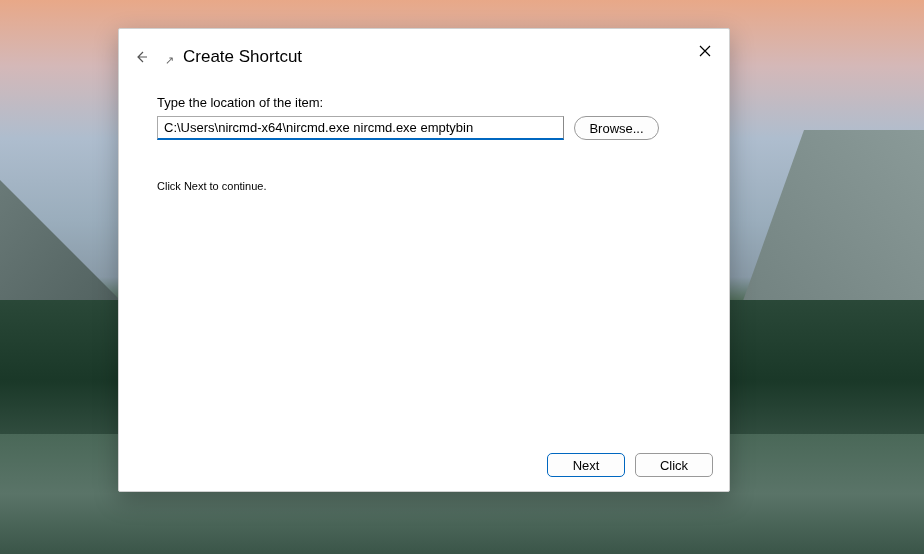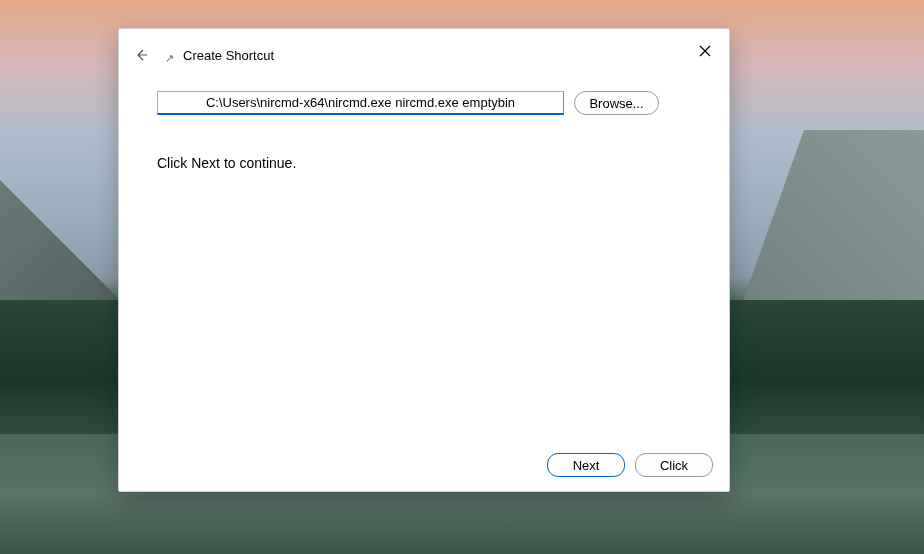--- a/index.html
+++ b/index.html
@@ -106,21 +106,21 @@
       height: 14px;
     }
     .header-icon {
       width: 6px;
       height: 6px;
       font-size: 11px;
       color: #666;
       margin-left: 2px;
     }
     .dialog-title {
-      font-size: 13px;
+      font-size: 17px;
       color: #000;
       margin-left: -2px;
     }
     .dialog-body {
       flex: 1;
       padding: 28px 38px 20px 38px;
     }
     .main-heading {
       font-size: 17px;
       color: #003399;
@@ -150,47 +150,46 @@
       max-width: 407px;
       height: 24px;
       border: 1px solid #888;
       border-top-color: #aaa;
       border-left-color: #aaa;
       border-bottom: 2px solid #0067c0;
       padding: 0 6px;
       font-size: 13px;
       font-family: 'Segoe UI', Tahoma, sans-serif;
       outline: none;
-      text-align: center;
     }
     .browse-btn {
       width: 85px;
       height: 24px;
       border: 1px solid #999;
       border-radius: 12px;
       background: #fdfdfd;
       font-size: 13px;
       font-family: 'Segoe UI', Tahoma, sans-serif;
       cursor: pointer;
     }
     .continue-text {
-      font-size: 14px;
+      font-size: 11px;
       color: #000;
     }
     .dialog-footer {
       padding: 12px 16px 14px 16px;
       display: flex;
       justify-content: flex-end;
       gap: 10px;
     }
     .footer-btn {
       width: 78px;
       height: 24px;
       border: 1px solid #999;
-      border-radius: 11px;
+      border-radius: 5px;
       background: #fdfdfd;
       font-size: 13px;
       font-family: 'Segoe UI', Tahoma, sans-serif;
       cursor: pointer;
     }
     .footer-btn.primary {
       border-color: #0067c0;
     }
   </style>
 </head>
@@ -212,20 +211,21 @@
     <div class="back-arrow">
       <svg viewBox="0 0 14 14">
           <path d="M9 2 L4 7 L9 12 M4 7 L13 7" stroke="currentColor" stroke-width="1.2" fill="none"></path>
         </svg>
     </div>
     <span class="header-icon">↗</span>
     <span class="dialog-title">Create Shortcut</span>
   </div>
 
   <div class="dialog-body">
+    <div class="input-label">Type the location of the item:</div>
     <div class="input-row">
       <input type="text" class="location-input" value="C:\Users\nircmd-x64\nircmd.exe nircmd.exe emptybin" style="">
       <button class="browse-btn">Browse...</button>
     </div>
     <p class="continue-text">Click Next to continue.</p>
   </div>
 
   <div class="dialog-footer">
     <button class="footer-btn primary">Next</button>
     <button class="footer-btn">Click</button>

